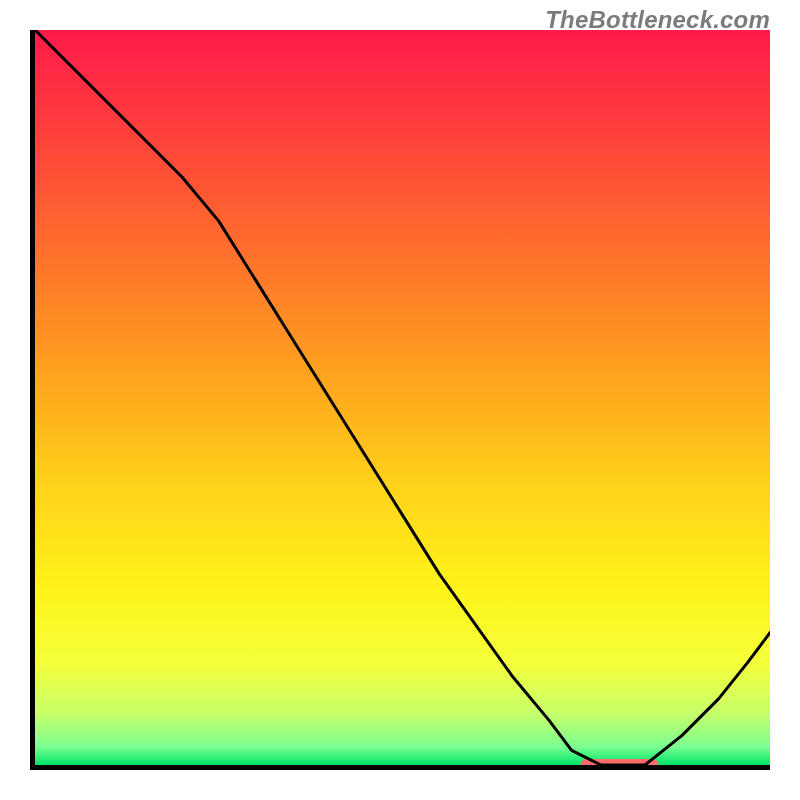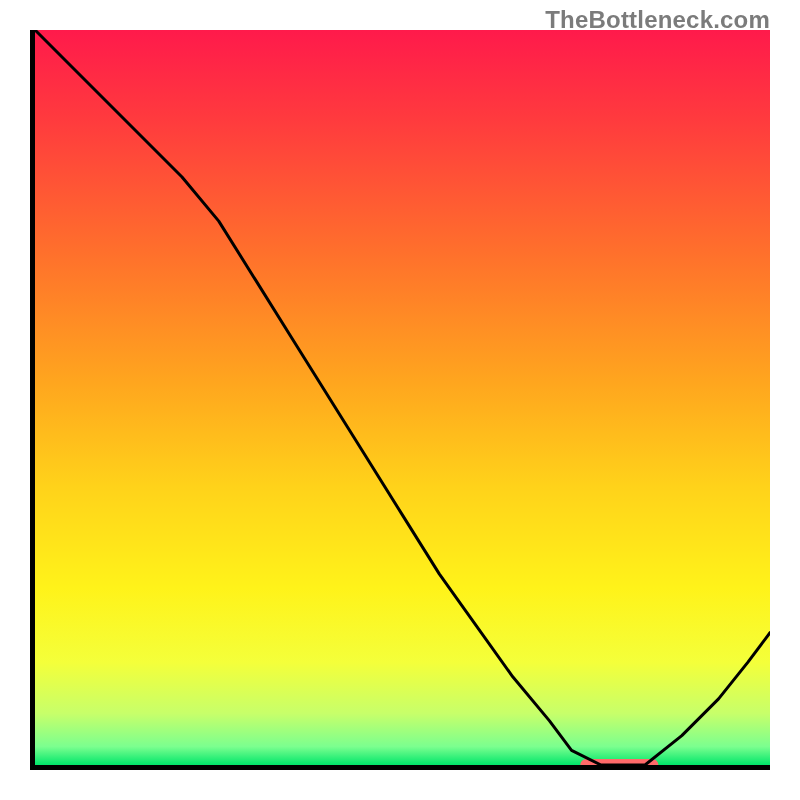--- a/index.html
+++ b/index.html
@@ -7,20 +7,21 @@
     padding: 0;
     width: 800px;
     height: 800px;
     background: #ffffff;
     font-family: Arial, Helvetica, sans-serif;
   }
   .chart-container {
     position: relative;
     width: 800px;
     height: 800px;
+    font-style: italic;
   }
   .plot-area {
     position: absolute;
     left: 30px;
     top: 30px;
     width: 740px;
     height: 740px;
     border-left: 5px solid #000;
     border-bottom: 5px solid #000;
     box-sizing: border-box;

